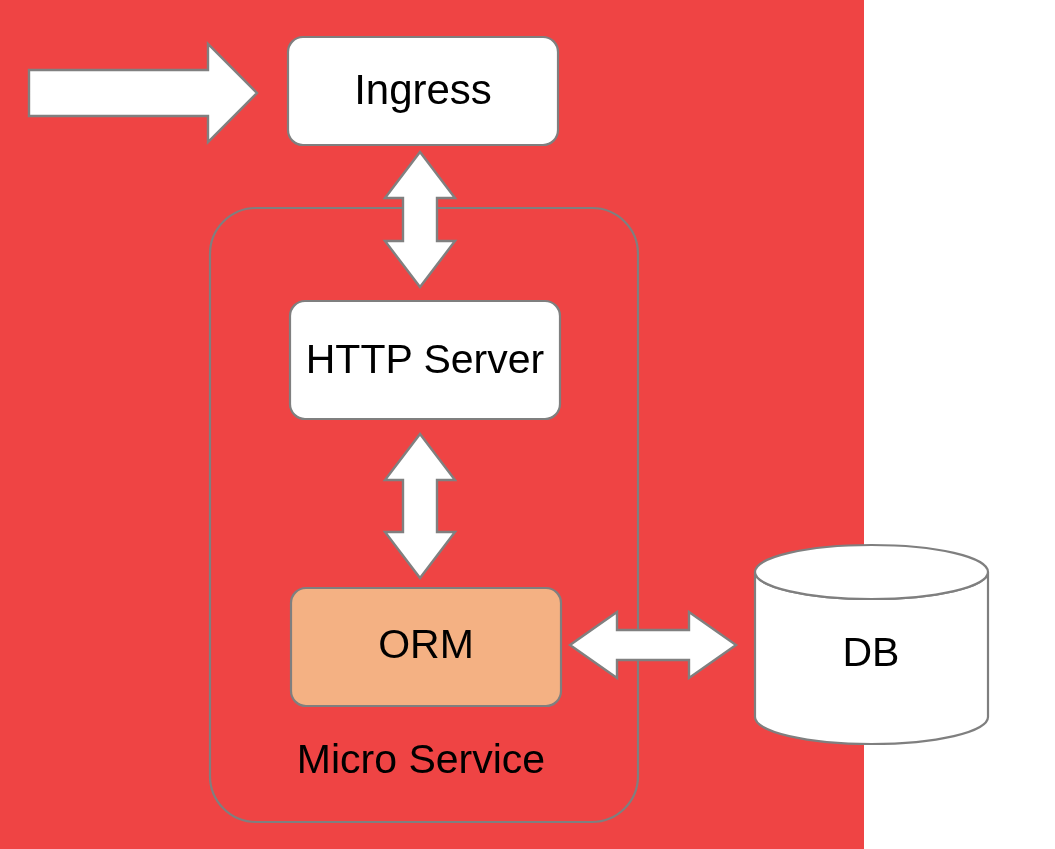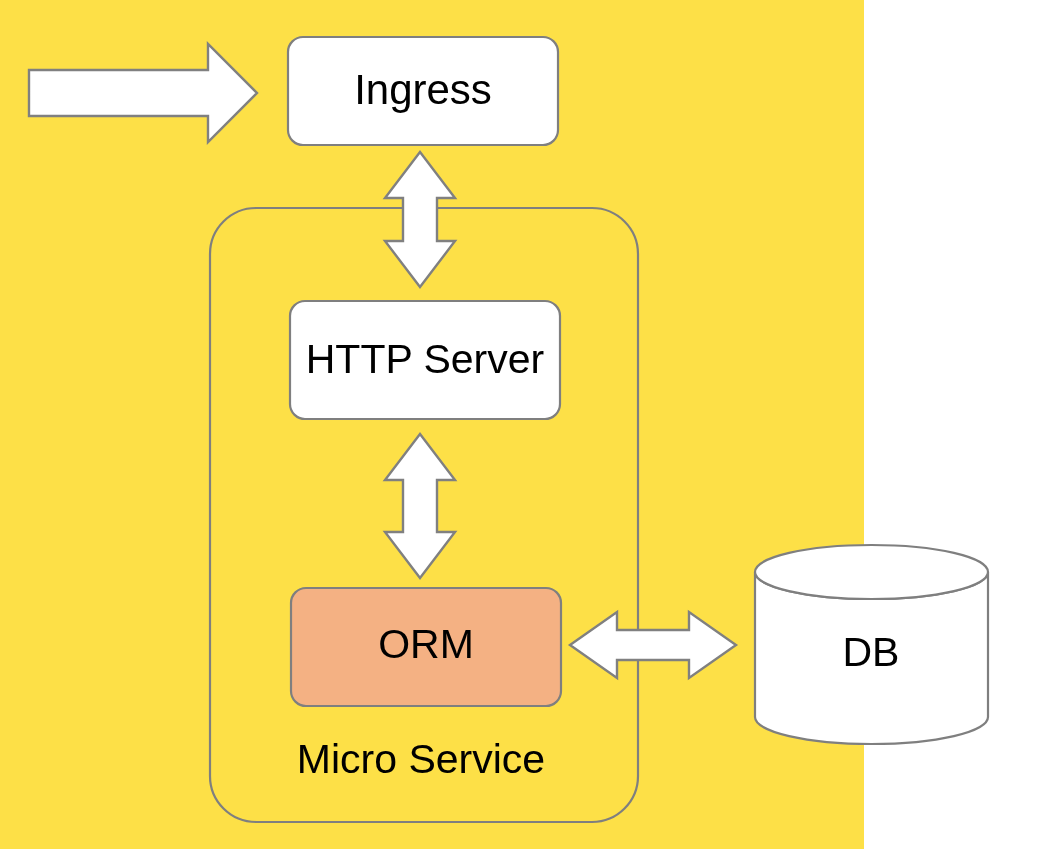--- a/index.html
+++ b/index.html
@@ -10,21 +10,21 @@
   body {
     width: 1055px;
     height: 849px;
     font-family: "Liberation Sans", sans-serif;
     overflow: hidden;
   }
   #diagram-root {
     position: relative;
     width: 864px;
     height: 849px;
-    background: #fde047;
+    background: #ef4444;
   }
   svg.diagram-canvas {
     display: block;
     width: 1055px;
     height: 849px;
   }
   .arrow-shape {
     fill: #ffffff;
     stroke: #808080;
     stroke-width: 2.4;

